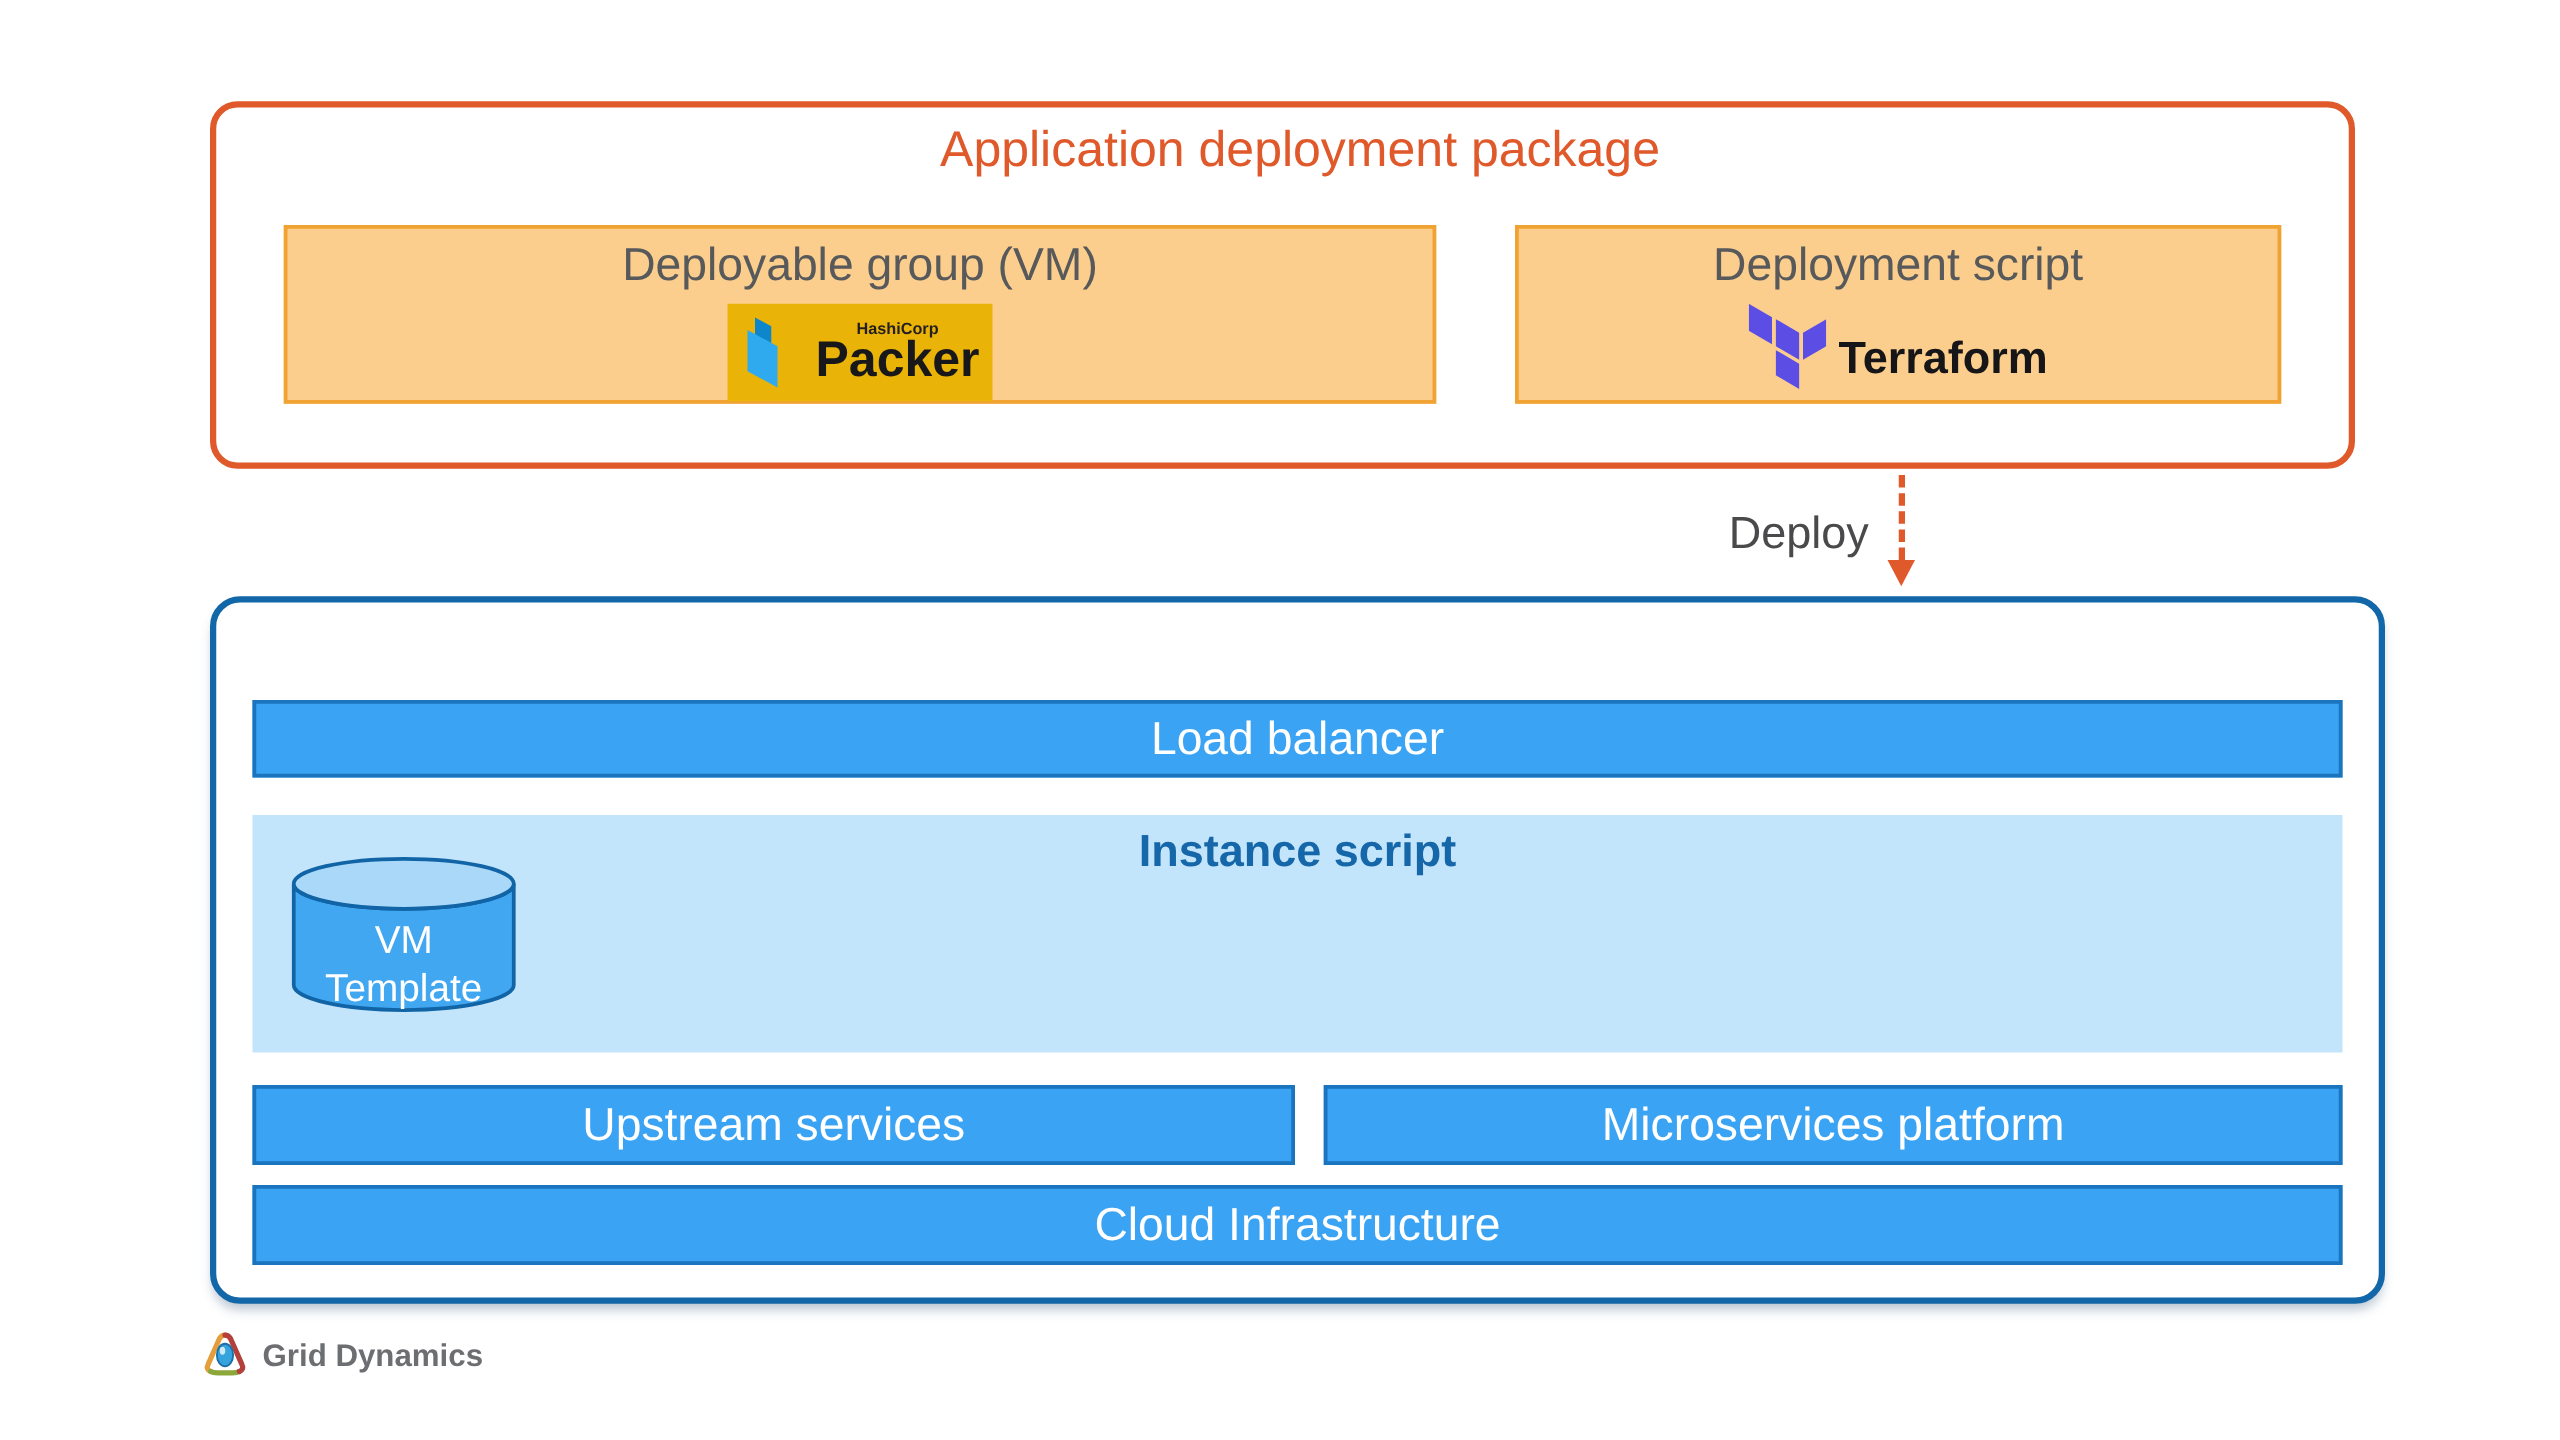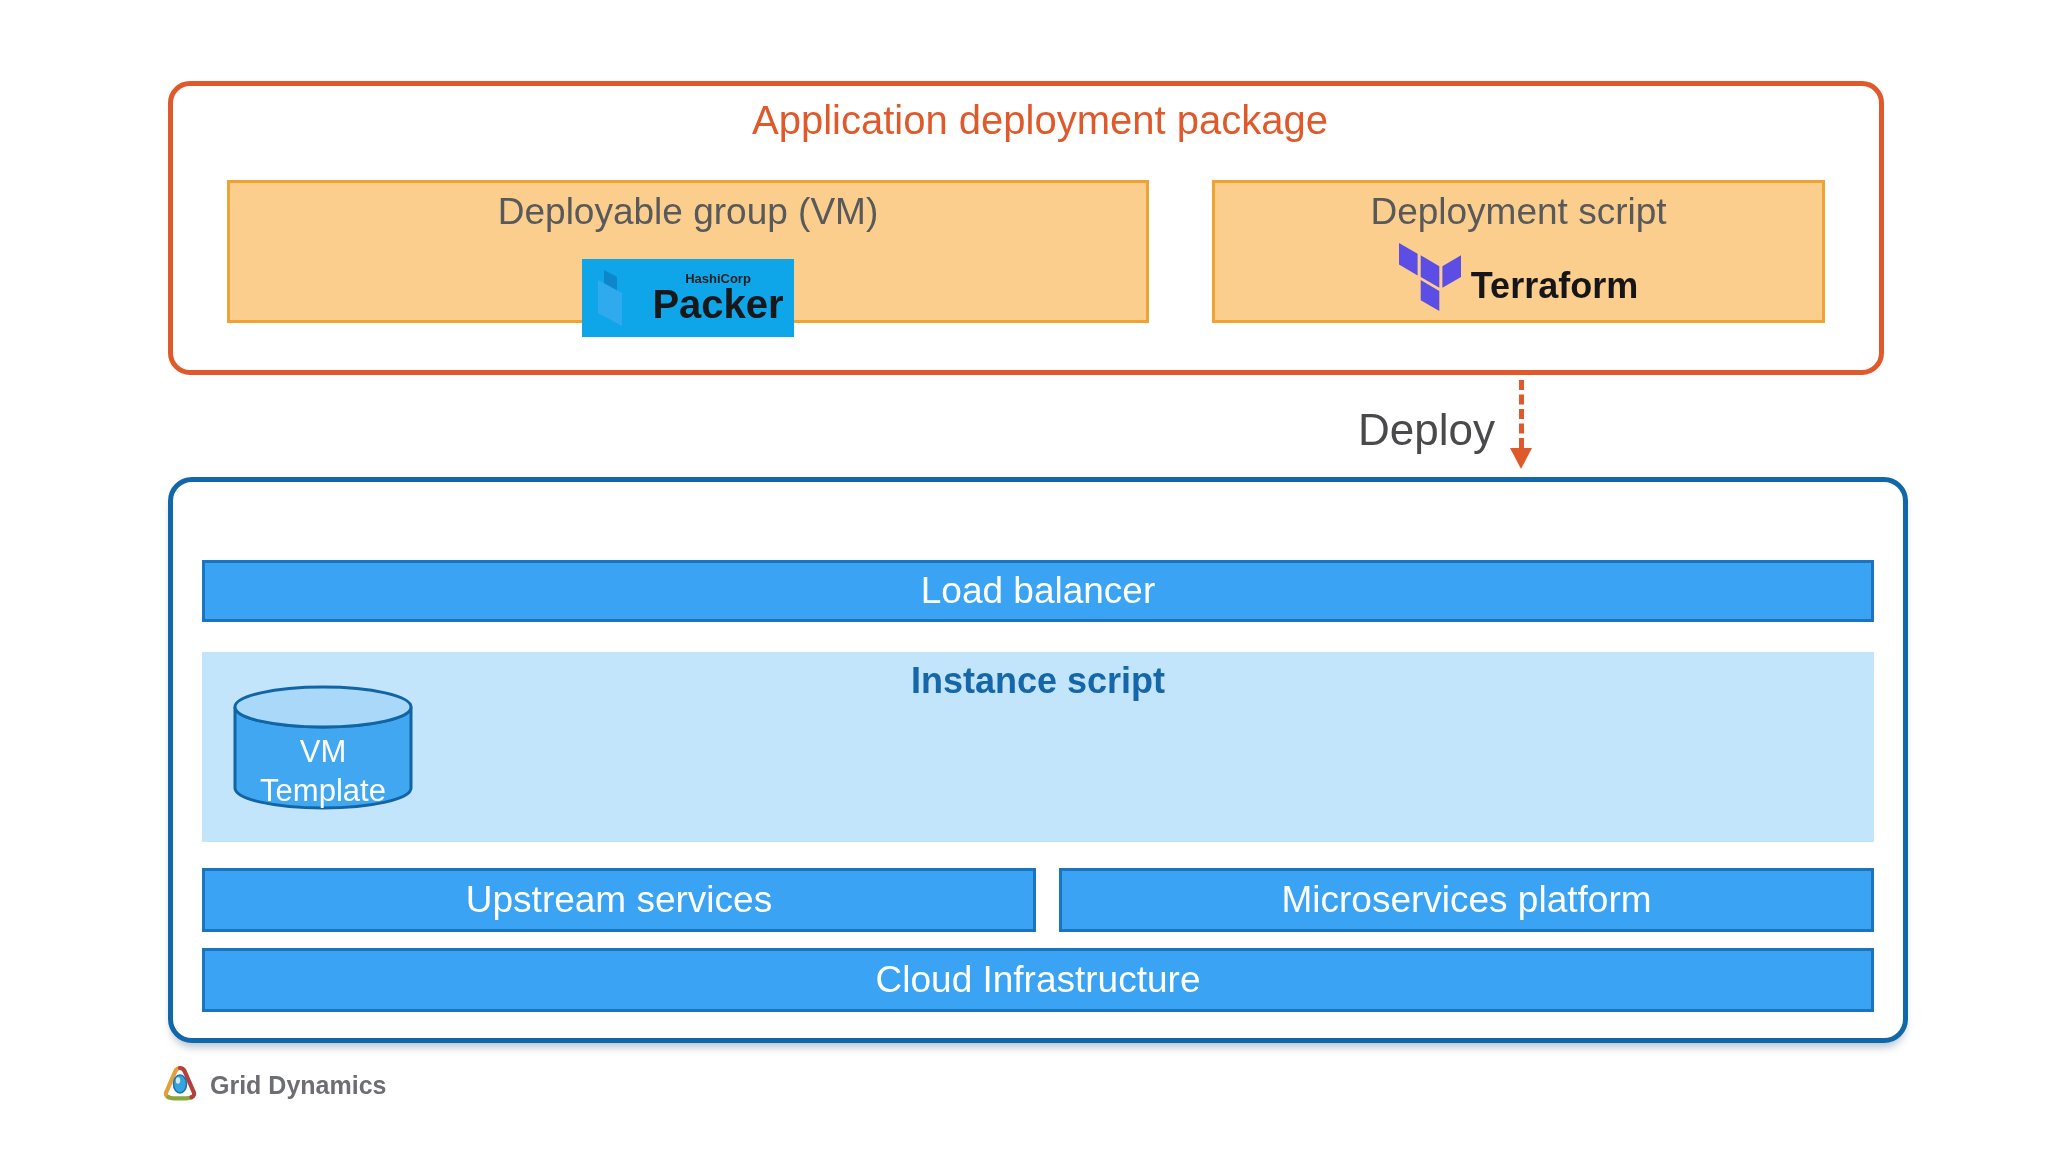--- a/index.html
+++ b/index.html
@@ -21,38 +21,38 @@
     background:#FBCE8D;border:3px solid #F0A232;
   }
   .orange-card.unit{left:54px;width:922px;}
   .orange-card.script{left:1039px;width:613px;}
   .orange-card .card-label{
     position:absolute;left:0;top:8px;width:100%;text-align:center;
     font-size:37px;color:#58595B;
   }
   
   .packer-logo{
-    position:absolute;left:50%;top:76px;transform:translateX(-50%);
-    width:212px;height:78px;background:#0ea5e9;
+    position:absolute;left:50%;top:60px;transform:translateX(-50%);
+    width:212px;height:78px;background:#eab308;
     display:flex;align-items:center;justify-content:center;gap:8px;box-sizing:border-box;
   }
   .packer-text{display:flex;flex-direction:column;align-items:center;}
   .packer-brand{font-size:13px;font-weight:700;color:#231F20;line-height:14px;}
   .packer-product{font-size:40px;font-weight:700;color:#18181A;line-height:40px;margin-top:-2px;}
   
   .terraform-logo{
     position:absolute;left:0;top:56px;width:100%;height:84px;
     display:flex;align-items:center;justify-content:center;gap:10px;
   }
   .terraform-mark{margin-top:-8px;}
   .terraform-product{font-size:36px;font-weight:700;color:#161618;margin-top:10px;}
   
   .deploy-label{
     position:absolute;left:1290px;top:405px;width:205px;text-align:right;
-    font-size:44px;color:#4A4A4C;
+    font-size:36px;color:#4A4A4C;
   }
   .deploy-line{
     position:absolute;left:1519px;top:380px;height:68px;width:0;
     border-left:5px dashed #E0592B;
   }
   .deploy-head{
     position:absolute;left:1510px;top:448px;width:0;height:0;
     border-left:11px solid transparent;border-right:11px solid transparent;
     border-top:21px solid #E0592B;
   }

